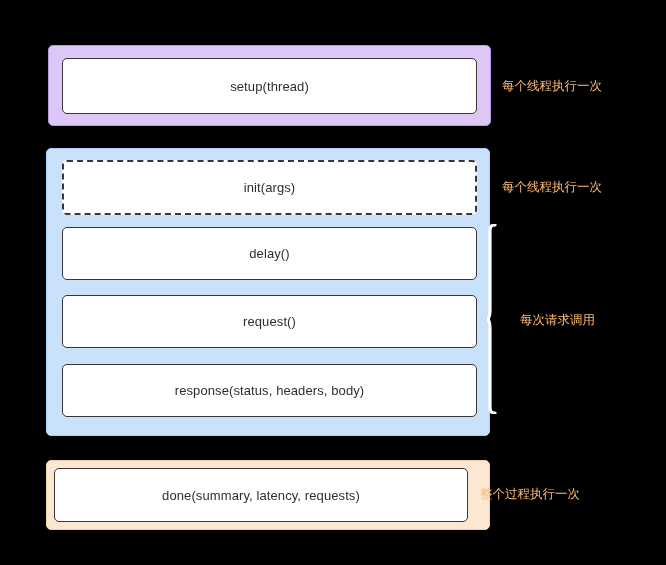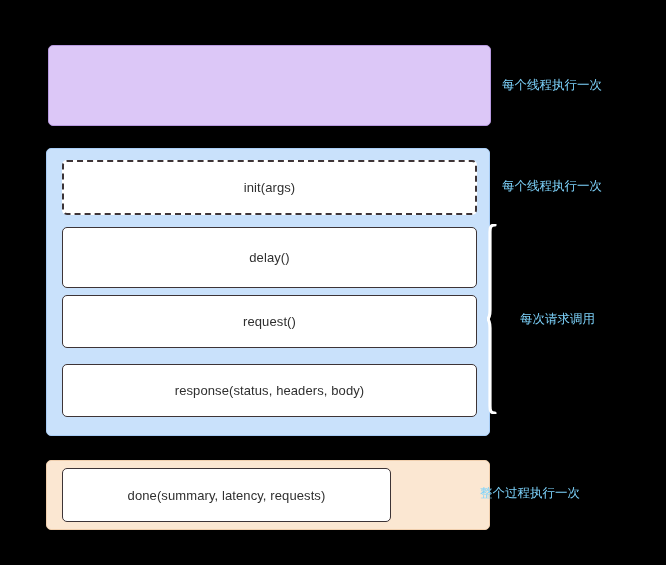--- a/index.html
+++ b/index.html
@@ -75,33 +75,32 @@
     line-height: 1;
     white-space: nowrap;
   }
   .step.dashed {
     border-style: dashed;
     border-width: 2px;
   }
 
   .step-setup    { left: 62px; top: 58px;  width: 415px; height: 56px; }
   .step-init     { left: 62px; top: 160px; width: 415px; height: 55px; }
-  .step-delay    { left: 62px; top: 227px; width: 415px; height: 61px; }
+  .step-delay    { left: 62px; top: 227px; width: 415px; height: 53px; }
   .step-request  { left: 62px; top: 295px; width: 415px; height: 53px; }
   .step-response { left: 62px; top: 364px; width: 415px; height: 53px; }
-  .step-done     { left: 62px; top: 468px; width: 329px; height: 54px; }
+  .step-done     { left: 54px; top: 468px; width: 414px; height: 54px; }
 
   
   .annotation {
     position: absolute;
     font-size: 12.5px;
-    color: #7dd3fc;
+    color: #fdba74;
     white-space: nowrap;
     line-height: 1;
-    font-family: Liberation Mono, monospace;
   }
   .anno-setup { left: 502px; top: 80px; }
   .anno-init  { left: 502px; top: 181px; }
   .anno-loop  { left: 520px; top: 314px; }
   .anno-done  { left: 480px; top: 488px; }
 
   
   .brace {
     position: absolute;
     left: 487px;
@@ -111,20 +110,23 @@
   }
   .brace svg { display: block; }
 </style>
 </head>
 <body>
 
 <div id="canvas">
 
   <div class="group group-setup"></div>
 
+  <div class="step step-setup">
+    <span class="step-label">setup(thread)</span>
+  </div>
 
   <div class="annotation anno-setup">每个线程执行一次</div>
 
   <div class="group group-loop"></div>
 
   <div class="step step-init dashed">
     <span class="step-label">init(args)</span>
   </div>
 
   <div class="step step-delay">

